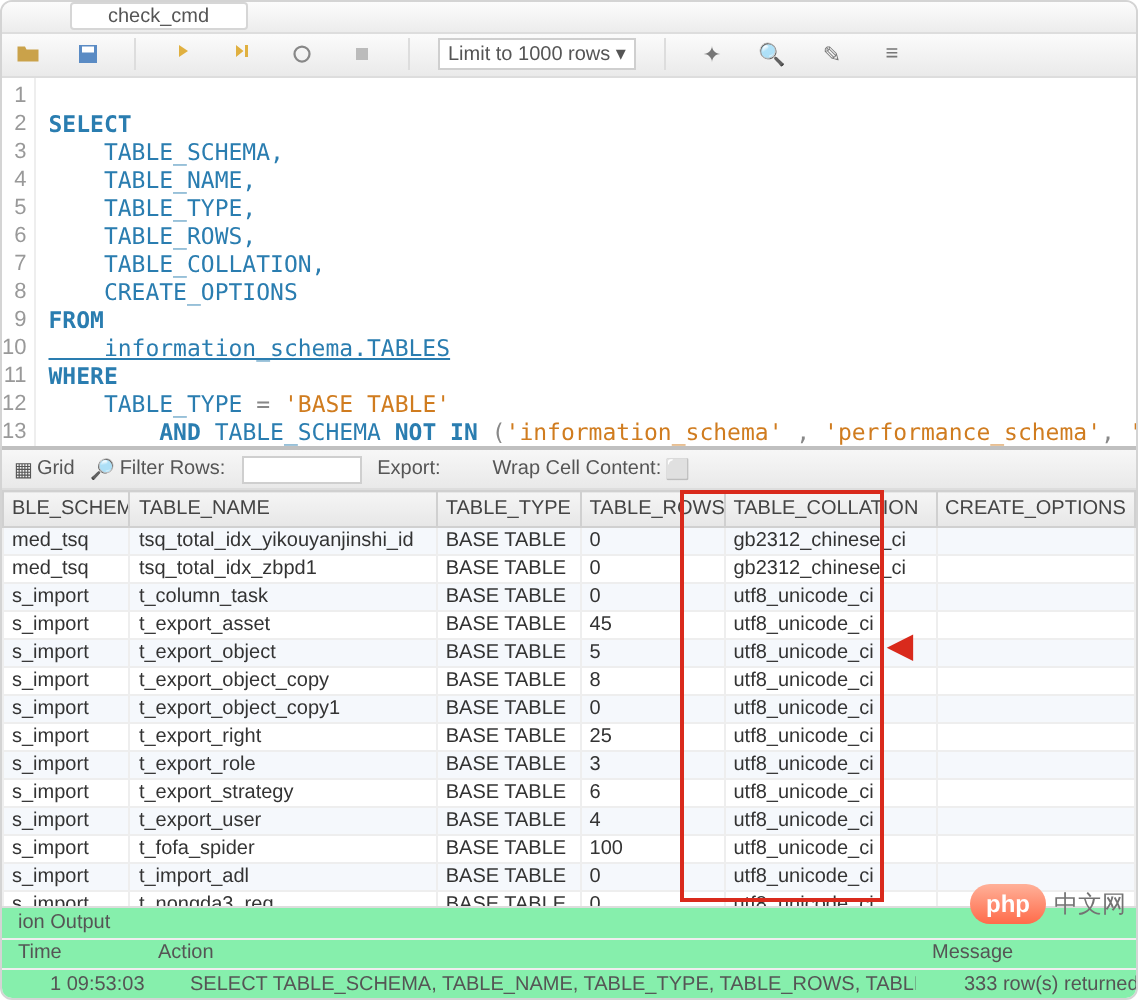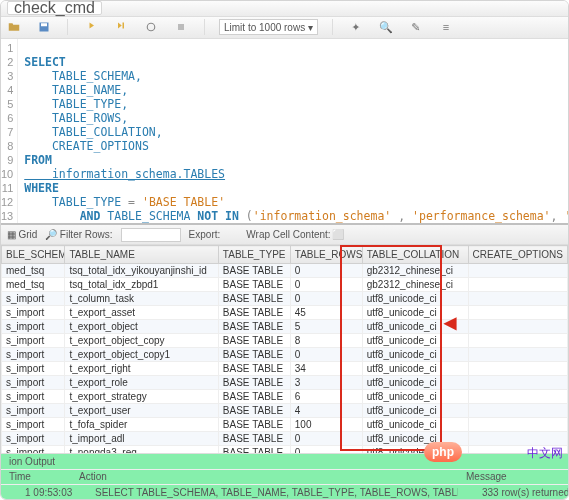--- a/index.html
+++ b/index.html
@@ -1,19 +1,19 @@
 <!DOCTYPE html>
 <html><head>
 <meta charset="utf-8">
 <style>
 * { box-sizing: border-box; margin: 0; padding: 0; }
 body { font-family: "Segoe UI", Arial, sans-serif; font-size: 11px; background: #fff; width: 569px; height: 500px; overflow: hidden; position: relative; }
 .window { border: 1px solid #d4d4d4; width: 569px; height: 500px; display: flex; flex-direction: column; border-radius: 6px; overflow: hidden; }
 .titlebar { height: 16px; background: linear-gradient(#fcfcfc,#ececec); border-bottom: 1px solid #ddd; display: flex; align-items: center; padding: 0 6px; }
-.titlebox { display: inline-flex; align-items: center; background: #fff; border: 1px solid #d6d6d6; height: 14px; padding: 0 6px; border-radius: 2px; font-size: 16px; color: #555; }
+.titlebox { display: inline-flex; align-items: center; background: #fff; border: 1px solid #d6d6d6; height: 14px; padding: 0 18px; border-radius: 2px; font-size: 10px; color: #555; margin-left: 28px; }
 .toolbar { height: 22px; background: linear-gradient(#fbfbfb,#eaeaea); border-bottom: 1px solid #ddd; display: flex; align-items: center; padding: 0 4px; gap: 12px; }
 .tbtn { width: 18px; height: 18px; display: inline-flex; align-items: center; justify-content: center; color: #777; font-size: 11px; border-radius: 2px; }
 .sep { width: 1px; height: 16px; background: #ddd; margin: 0 2px; }
 .limit { display: inline-flex; align-items: center; height: 16px; border: 1px solid #cfcfcf; background: #fff; font-size: 10px; padding: 0 4px; color: #555; }
 .editor { display: flex; background: #fff; height: 188px; border-bottom: 2px solid #c0c0c0; overflow: hidden; }
 .gutter { width: 22px; background: #fff; border-right: 1px solid #eee; text-align: right; padding: 2px 4px 0 0; }
 .gutter div { color: #999; font-size: 11px; line-height: 14px; height: 14px; }
 .code { padding: 2px 0 0 6px; font-family: Consolas, monospace; font-size: 11.5px; line-height: 14px; white-space: pre; color: #333; }
 .kw { color: #2a7db0; font-weight: bold; }
 .ident { color: #2a7db0; }
@@ -30,23 +30,23 @@
 table.grid tr:nth-child(odd) td { background: #f5f8fc; }
 table.grid tr:nth-child(even) td { background: #ffffff; }
 .highlight-col { position: absolute; border: 2px solid #d92a1c; pointer-events: none; }
 .callout { position: absolute; background: #fff8dc; border: 1px solid #c8b560; padding: 4px 6px; font-size: 10px; color: #6b4a1e; line-height: 13px; box-shadow: 1px 1px 3px rgba(0,0,0,.2); width: 124px; }
 .arrow { position: absolute; color: #d92a1c; font-size: 16px; font-weight: bold; }
 .bottom { border-top: 1px solid #ddd; background: #86efac; height: 46px; display: flex; flex-direction: column; font-size: 10px; color: #555; }
 .bottom .hdr { display: flex; border-bottom: 1px solid #eee; height: 16px; align-items: center; }
 .bottom .hdr span { padding: 0 8px; }
 .bottom .row { display: flex; height: 14px; align-items: center; }
 .bottom .row span { padding: 0 24px; white-space: nowrap; }
-.watermark { position: absolute; right: 6px; bottom: 38px; display: flex; align-items: flex-end; gap: 18px; }
+.watermark { position: absolute; right: 6px; bottom: 38px; display: flex; align-items: center; gap: 4px; }
 .wm-badge { background: linear-gradient(#ffb199,#ff6b4a); color: #fff; font-weight: bold; font-size: 12px; padding: 3px 8px; border-radius: 10px; }
-.wm-txt { color: #6d28d9; font-size: 12px; margin-left: 47px; }
+.wm-txt { color: #737373; font-size: 12px; }
 svg.ic { width: 12px; height: 12px; }
 </style>
 </head>
 <body>
 
 <div class="window">
   <div class="titlebar">
     <span class="titlebox">check_cmd</span>
   </div>
 
@@ -208,21 +208,21 @@
             <td>t_export_object_copy1</td>
             <td>BASE TABLE</td>
             <td>0</td>
             <td>utf8_unicode_ci</td>
             <td></td>
           </tr>
           <tr>
             <td>s_import</td>
             <td>t_export_right</td>
             <td>BASE TABLE</td>
-            <td>34</td>
+            <td>25</td>
             <td>utf8_unicode_ci</td>
             <td></td>
           </tr>
           <tr>
             <td>s_import</td>
             <td>t_export_role</td>
             <td>BASE TABLE</td>
             <td>3</td>
             <td>utf8_unicode_ci</td>
             <td></td>

